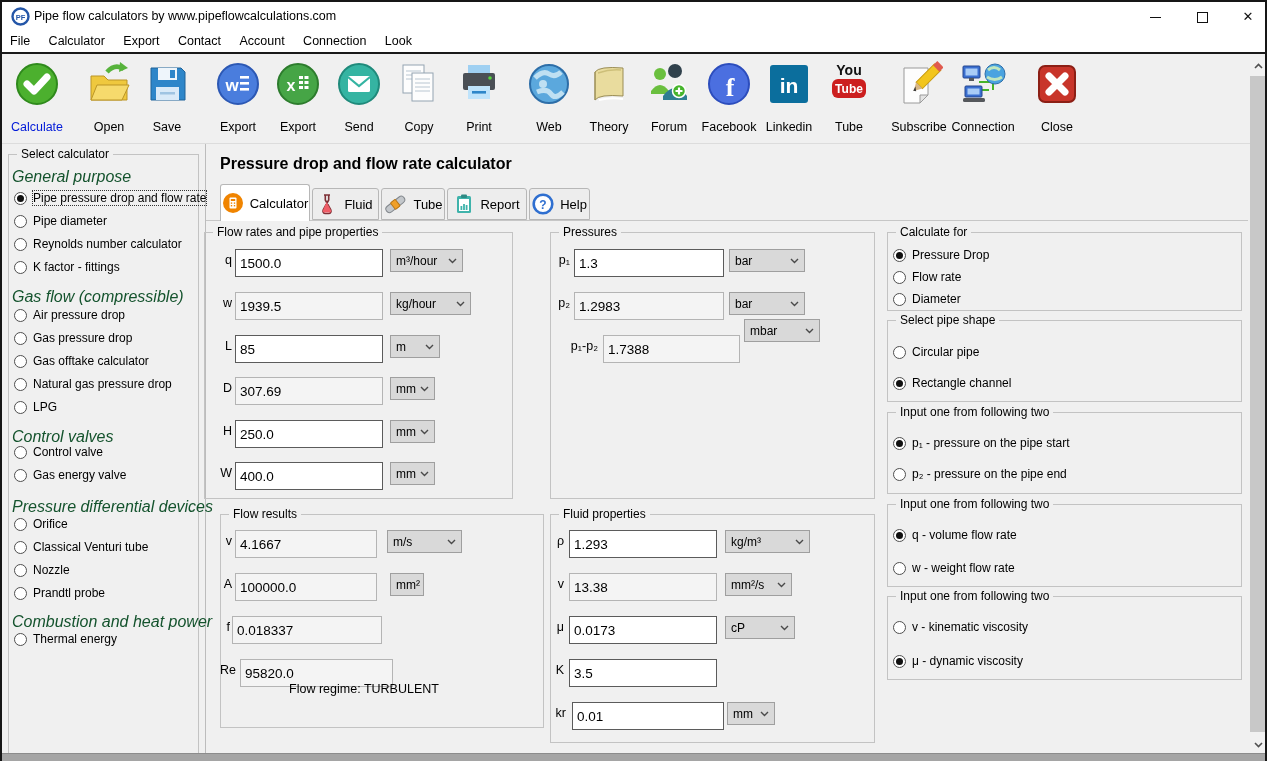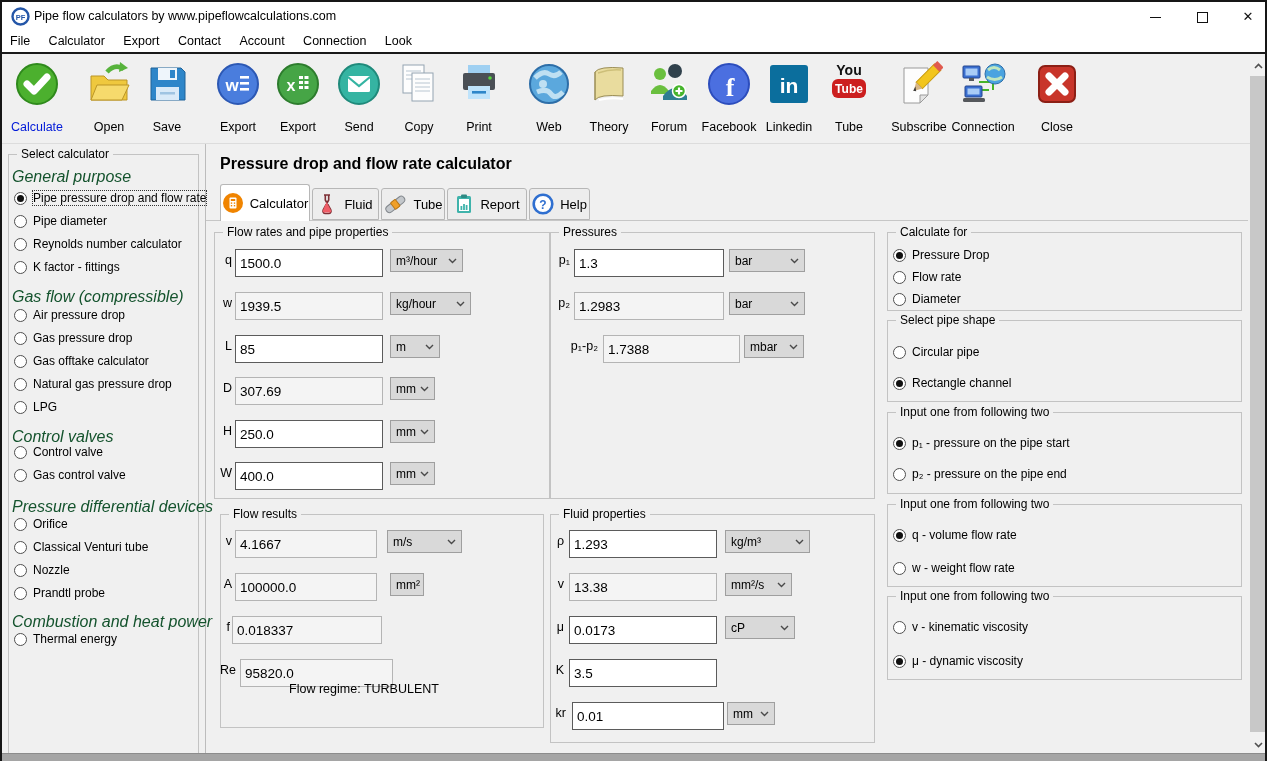--- a/index.html
+++ b/index.html
@@ -303,21 +303,21 @@
     <span class="rlab">LPG</span>
   </div>
 
   <div class="seclab" style="left:10px;top:426px">Control valves</div>
   <div class="ritem" style="left:12px;top:442px">
     <span class="radio"></span>
     <span class="rlab">Control valve</span>
   </div>
   <div class="ritem" style="left:12px;top:465px">
     <span class="radio"></span>
-    <span class="rlab">Gas control valve</span>
+    <span class="rlab">Gas energy valve</span>
   </div>
 
   <div class="seclab" style="left:10px;top:496px">Pressure differential devices</div>
   <div class="ritem" style="left:12px;top:514px">
     <span class="radio"></span>
     <span class="rlab">Orifice</span>
   </div>
   <div class="ritem" style="left:12px;top:537px">
     <span class="radio"></span>
     <span class="rlab">Classical Venturi tube</span>
@@ -385,21 +385,21 @@
     <span>Report</span>
   </div>
   <div class="tab" style="left:527px;width:61px">
     <svg width="22" height="22" viewBox="0 0 22 22">
         <circle cx="11" cy="11" r="9.3" fill="#fff" stroke="#2f6fd0" stroke-width="2.6"></circle>
         <text x="11" y="15.5" text-anchor="middle" font-size="12" font-weight="bold" fill="#2f6fd0" font-family="Liberation Sans,sans-serif">?</text>
       </svg>
     <span>Help</span>
   </div>
 
-  <div class="gbox" style="left:212px;top:230px;width:336px;height:267px">
+  <div class="gbox" style="left:202px;top:230px;width:309px;height:267px">
     <span class="gb-label">Flow rates and pipe properties</span>
   </div>
   <span class="flabel" style="left:216px;top:251px;width:14px">q</span>
   <input class="tb" style="left: 233px; top: 247px; width: 148px;" value="1500.0">
   <div class="dd" style="left:388px;top:247px;width:73px">
       <span>m³/hour</span>
       <svg width="9" height="6" viewBox="0 0 9 6">
         <path d="M1 1l3.5 3.5L8 1" fill="none" stroke="#4a4a4a" stroke-width="1.4"></path>
       </svg>
     </div>
@@ -465,21 +465,21 @@
   <input class="tb ro" style="left: 572px; top: 290px; width: 150px;" value="1.2983">
   <div class="dd" style="left:727px;top:290px;width:76px">
       <span>bar</span>
       <svg width="9" height="6" viewBox="0 0 9 6">
         <path d="M1 1l3.5 3.5L8 1" fill="none" stroke="#4a4a4a" stroke-width="1.4"></path>
       </svg>
     </div>
 
   <span class="flabel" style="left:548px;top:337px;width:48px">p₁-p₂</span>
   <input class="tb ro" style="left: 601px; top: 333px; width: 137px;" value="1.7388">
-  <div class="dd" style="left:742px;top:333px;width:60px">
+  <div class="dd" style="left:742px;top:317px;width:76px">
       <span>mbar</span>
       <svg width="9" height="6" viewBox="0 0 9 6">
         <path d="M1 1l3.5 3.5L8 1" fill="none" stroke="#4a4a4a" stroke-width="1.4"></path>
       </svg>
     </div>
 
   <div class="gbox" style="left:218px;top:512px;width:324px;height:214px">
     <span class="gb-label">Flow results</span>
   </div>
   <span class="flabel" style="left:216px;top:532px;width:14px">v</span>

